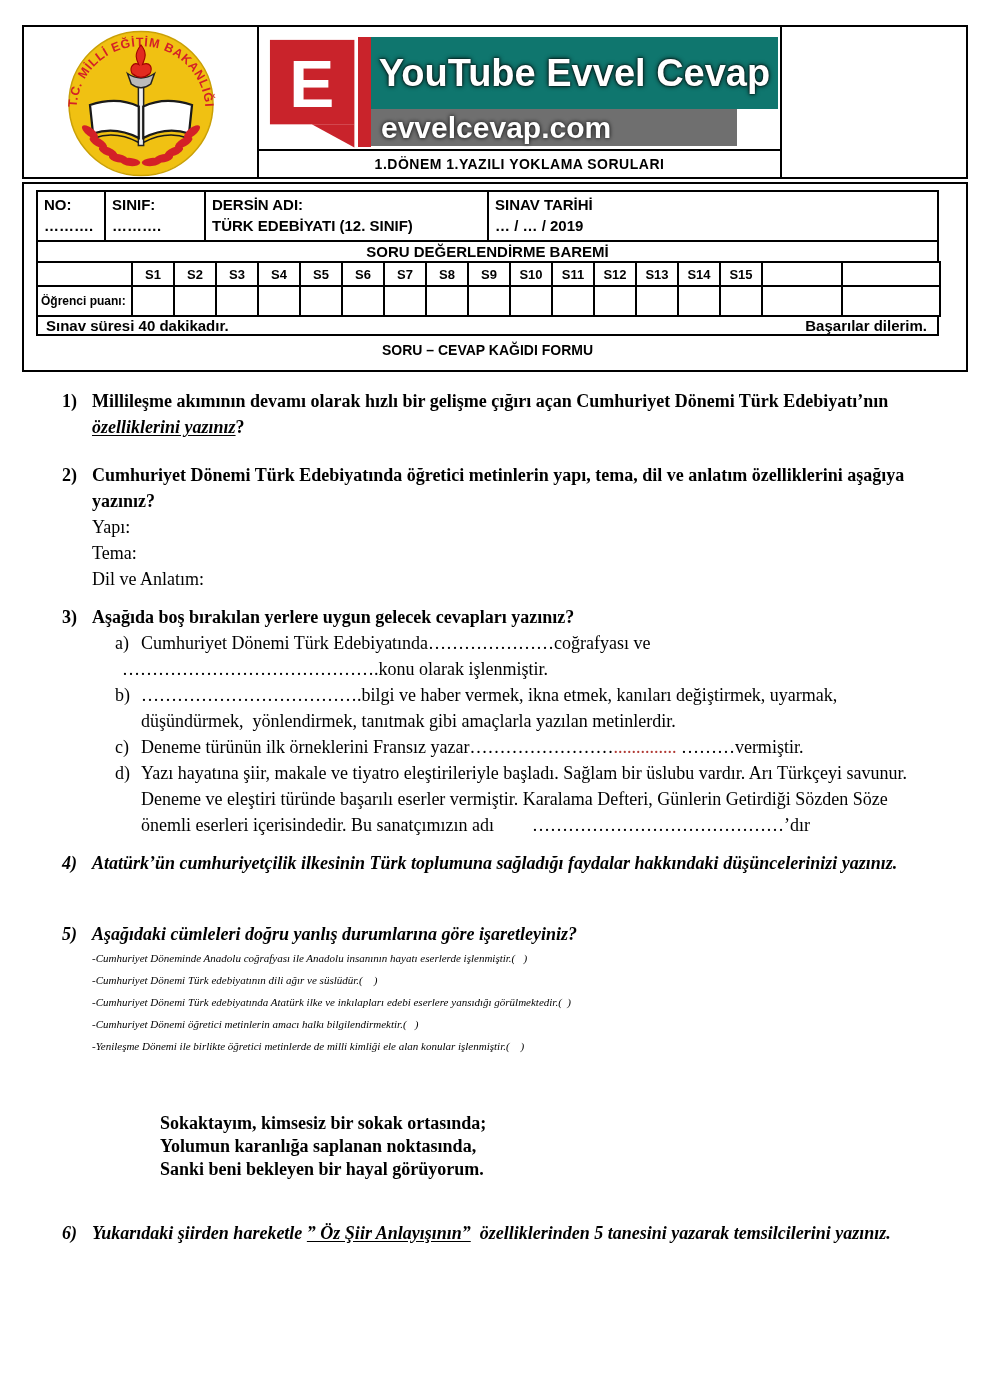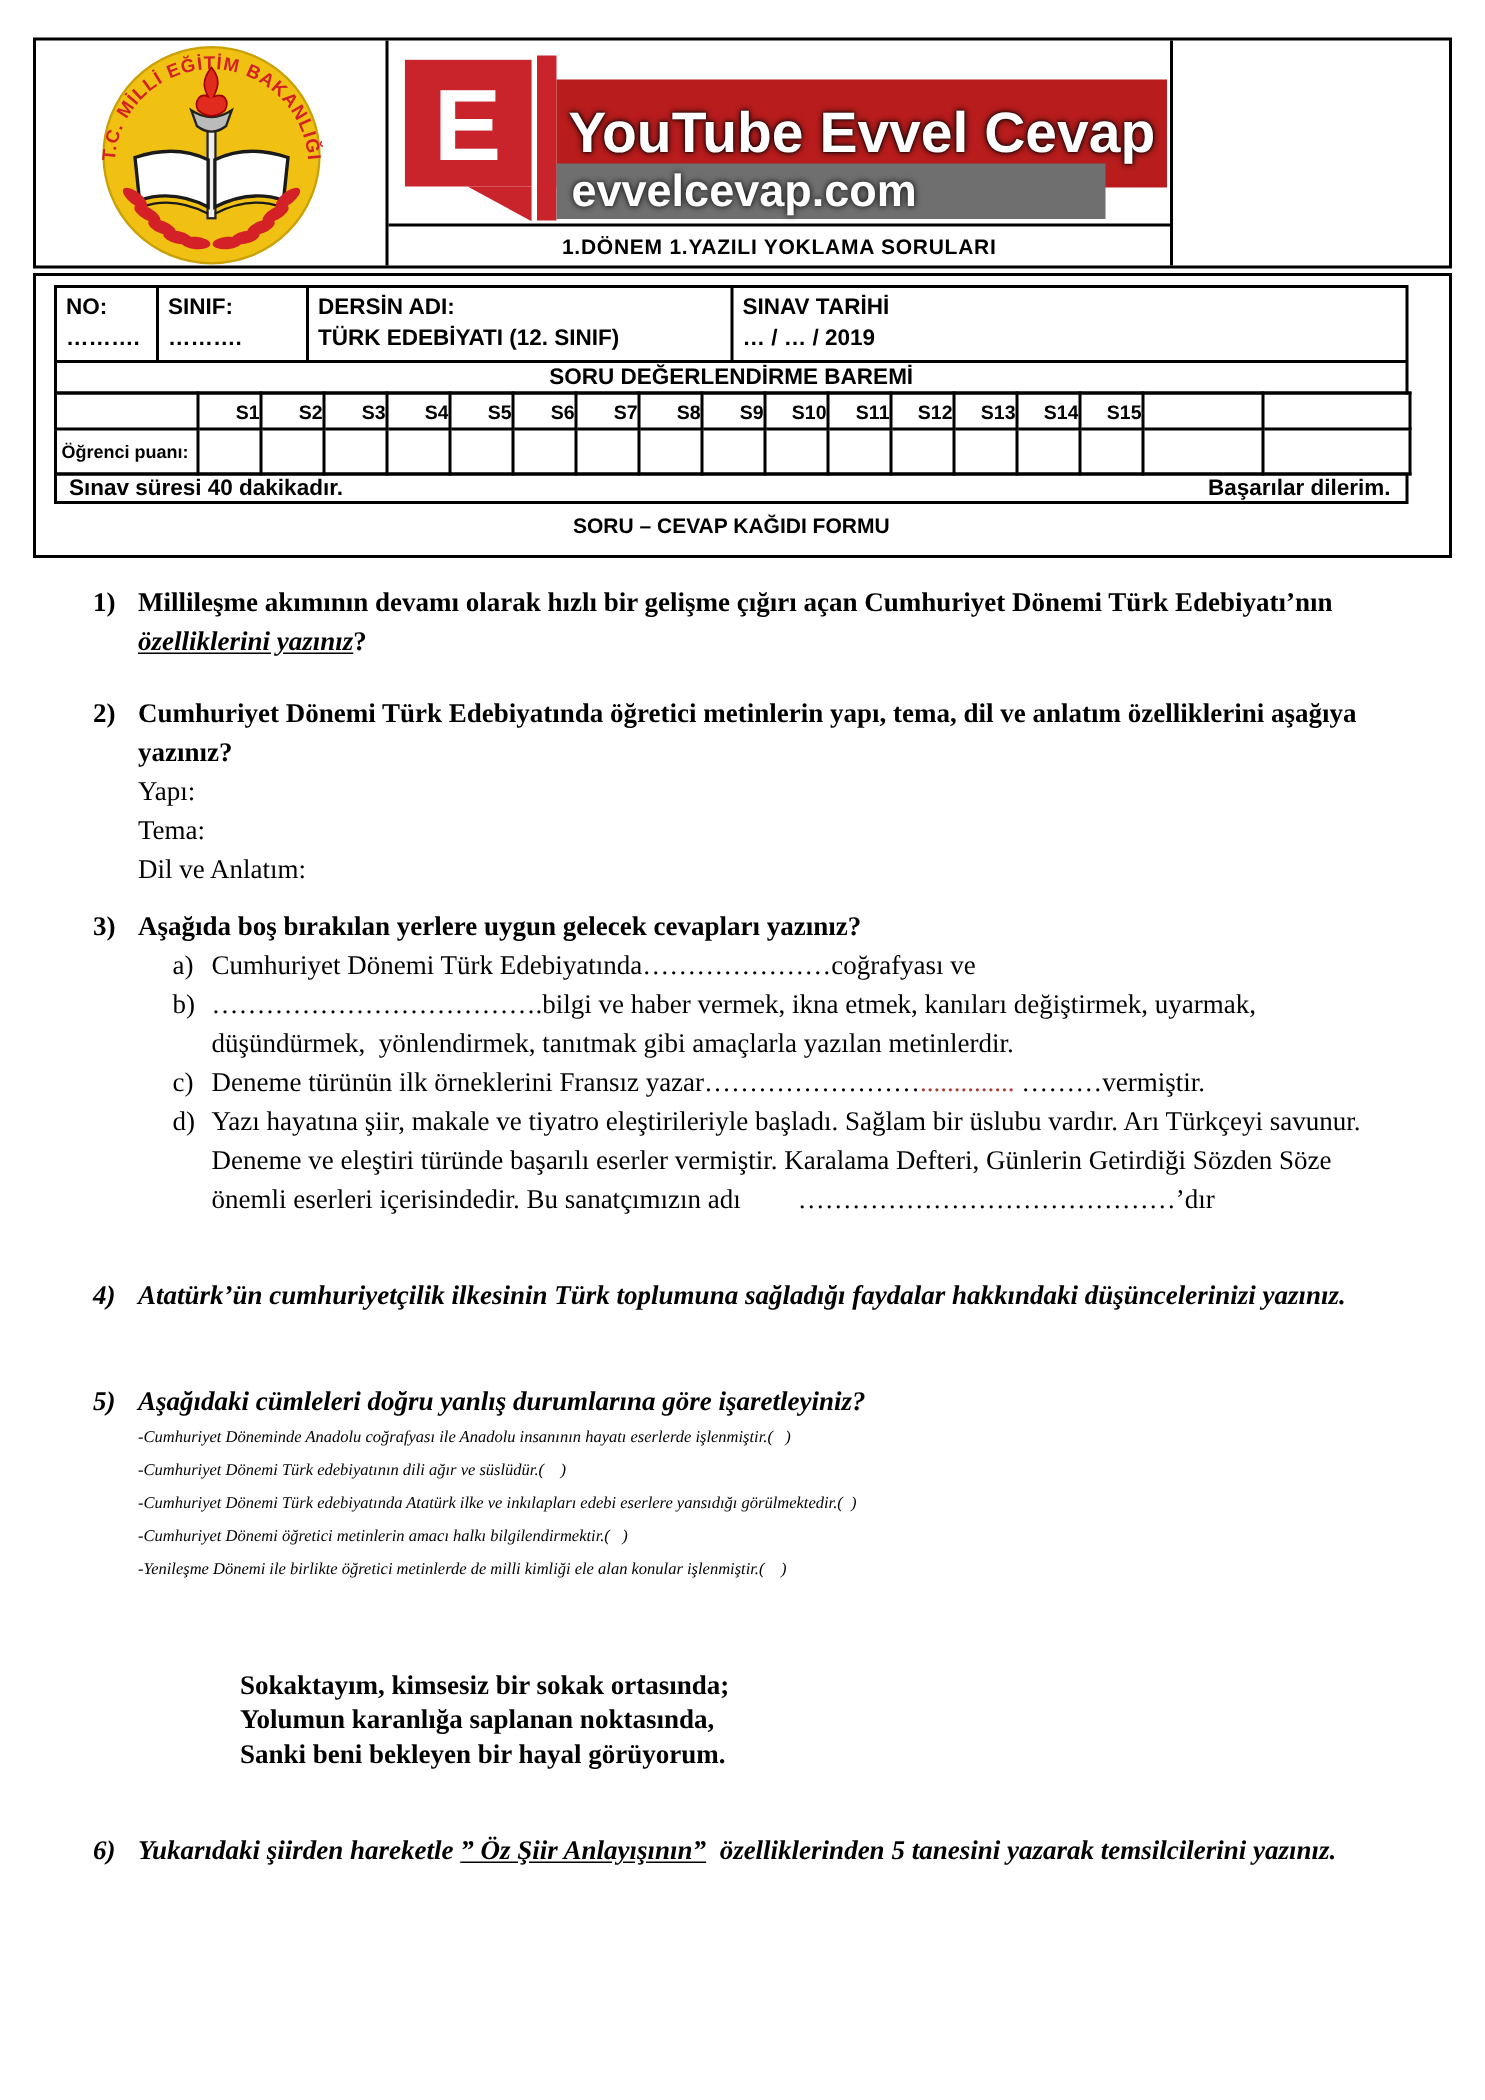--- a/index.html
+++ b/index.html
@@ -9,42 +9,42 @@
   }
 
   
   .header-box{position:absolute;left:22px;top:25px;width:942px;height:150px;border:2px solid #000;display:flex;}
   .logo-cell{width:233px;border-right:2px solid #000;display:flex;align-items:center;justify-content:center;}
   .banner-cell{width:521px;border-right:2px solid #000;position:relative;}
   .spacer-cell{flex:1;}
   .banner-graphic{position:absolute;left:4px;top:10px;width:515px;height:110px;}
   .e-badge{position:absolute;left:6px;top:2px;}
   .red-strip{position:absolute;left:95px;top:0;width:13px;height:110px;background:#c9232b;}
-  .dark-box{position:absolute;left:108px;top:16px;width:407px;height:72px;background:#b91c1c;
+  .dark-box{position:absolute;left:108px;top:0;width:407px;height:72px;background:#0f766e;
     display:flex;align-items:center;justify-content:center;color:#fff;
     font:bold 38px "Liberation Sans", sans-serif;text-shadow:0 0 5px #000,0 0 2px #000;letter-spacing:0px;}
   .gray-box{position:absolute;left:108px;top:72px;width:366px;height:37px;background:#6f6f6f;
     display:flex;align-items:center;color:#fff;padding-left:10px;box-sizing:border-box;
     font:bold 30px "Liberation Sans", sans-serif;text-shadow:0 0 4px #000;}
   .sub-row{position:absolute;left:0;right:0;bottom:0;height:26px;border-top:2px solid #000;
     display:flex;align-items:center;justify-content:center;
     font:bold 14px "Liberation Sans", sans-serif;letter-spacing:0.5px;}
 
   
   .form-box{position:absolute;left:22px;top:182px;width:942px;height:186px;border:2px solid #000;}
   .form-inner{position:absolute;left:12px;top:6px;width:903px;font-family:"Liberation Sans", sans-serif;}
   .info-row{display:flex;border:2px solid #000;box-sizing:border-box;height:52px;}
   .info-cell{box-sizing:border-box;border-right:2px solid #000;padding:3px 6px 0 6px;overflow:hidden;}
   .info-cell:last-child{border-right:none;}
   .info-lbl{font-weight:bold;font-size:15px;line-height:20px;}
   .info-val{font-weight:bold;font-size:15px;line-height:22px;}
   .barem-row{border:2px solid #000;border-top:none;height:19px;display:flex;align-items:center;justify-content:center;
     font-weight:bold;font-size:15px;}
   table.score{border-collapse:collapse;table-layout:fixed;width:903px;margin-top:-2px;}
-  table.score td{border:2px solid #000;padding:0;text-align:right;font-weight:bold;font-size:13px;overflow:hidden;}
+  table.score td{border:2px solid #000;padding:0;text-align:center;font-weight:bold;font-size:13px;overflow:hidden;}
   table.score td.rowlbl{text-align:left;font-size:12px;line-height:12px;padding:1px 3px;}
   tr.hdr td{height:22px;}
   tr.val td{height:26px;}
   .note-row{border:2px solid #000;margin-top:-2px;height:21px;display:flex;align-items:center;justify-content:space-between;
     font-weight:bold;font-size:15px;padding:0 10px 0 8px;box-sizing:border-box;}
   .form-title{margin-top:6px;text-align:center;font-weight:bold;font-size:14px;}
 
   
   .q{position:absolute;left:62px;width:912px;line-height:26px;font-size:18px;white-space:nowrap;}
   .qnum{display:inline-block;width:30px;font-weight:bold;}
@@ -210,20 +210,21 @@
   <div class="qline"><span class="qnum">2)</span><b>Cumhuriyet Dönemi Türk Edebiyatında öğretici metinlerin yapı, tema, dil ve anlatım özelliklerini aşağıya</b></div>
   <div class="qline indent"><b>yazınız?</b></div>
   <div class="qline indent">Yapı:</div>
   <div class="qline indent">Tema:</div>
   <div class="qline indent">Dil ve Anlatım:</div>
 </div>
 
 <div class="q" style="top:604px">
   <div class="qline"><span class="qnum">3)</span><b>Aşağıda boş bırakılan yerlere uygun gelecek cevapları yazınız?</b></div>
   <div class="item"><span class="ilabel">a)</span><span>Cumhuriyet Dönemi Türk Edebiyatında…………………coğrafyası ve</span></div>
+  <div class="cont-a">…………………………………….konu olarak işlenmiştir.</div>
   <div class="item"><span class="ilabel">b)</span><span>……………………………….bilgi ve haber vermek, ikna etmek, kanıları değiştirmek, uyarmak,</span></div>
   <div class="cont">düşündürmek,&nbsp; yönlendirmek, tanıtmak gibi amaçlarla yazılan metinlerdir.</div>
   <div class="item"><span class="ilabel">c)</span><span>Deneme türünün ilk örneklerini Fransız yazar……………………</span><span class="red-dots">..............</span><span> ………vermiştir.</span></div>
   <div class="item"><span class="ilabel">d)</span><span>Yazı hayatına şiir, makale ve tiyatro eleştirileriyle başladı. Sağlam bir üslubu vardır. Arı Türkçeyi savunur.</span></div>
   <div class="cont">Deneme ve eleştiri türünde başarılı eserler vermiştir. Karalama Defteri, Günlerin Getirdiği Sözden Söze</div>
   <div class="cont"><span>önemli eserleri içerisindedir. Bu sanatçımızın adı</span><span class="gap">……………………………………’dır</span></div>
 </div>
 
 <div class="q" style="top:850px">
   <div class="qline"><span class="qnum bi">4)</span><span class="bi-text">Atatürk’ün cumhuriyetçilik ilkesinin Türk toplumuna sağladığı faydalar hakkındaki düşüncelerinizi yazınız.</span></div>

